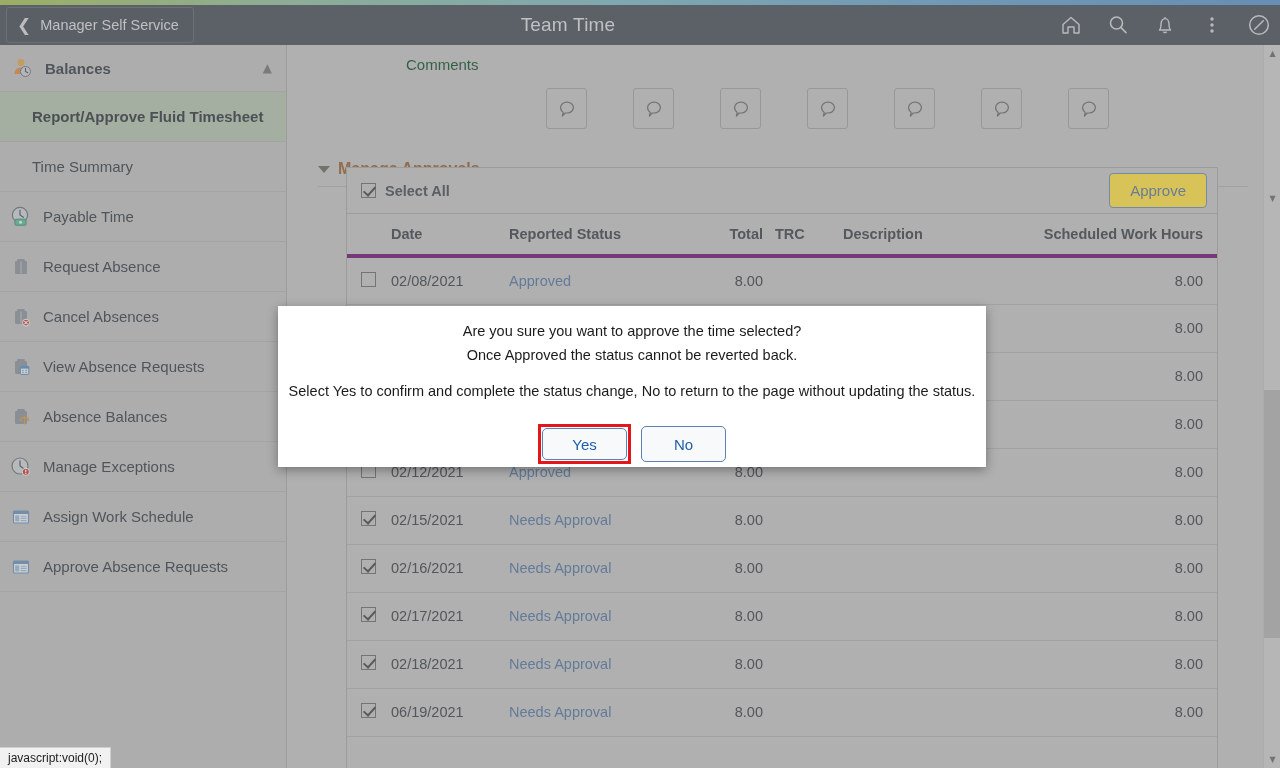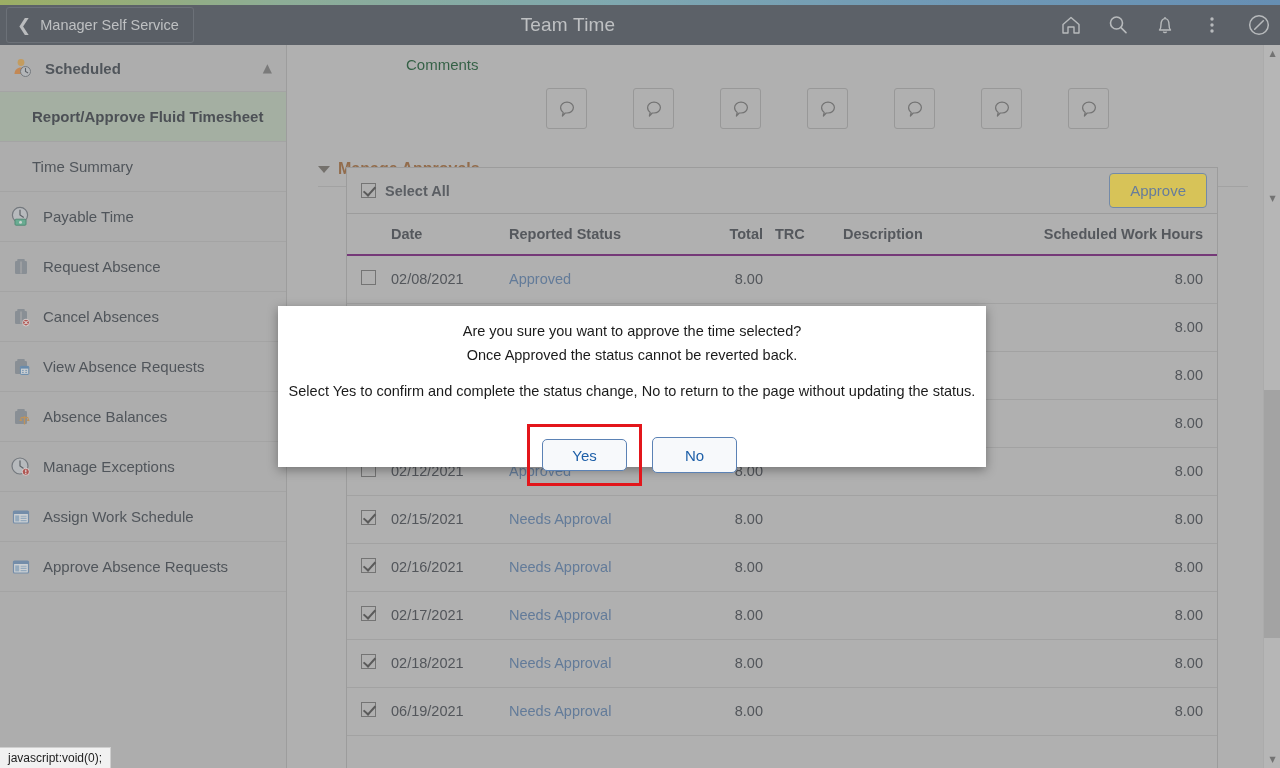--- a/index.html
+++ b/index.html
@@ -151,21 +151,21 @@
     margin-left: auto;
     border: 1px solid #6d8fbb; border-radius: 4px;
     background: #fde047; color: #5c7ba6;
     font-size: 15px; padding: 8px 20px; cursor: pointer;
     font-family: "Liberation Sans", sans-serif;
   }
 
   table.grid { width: 100%; border-collapse: collapse; table-layout: fixed; }
   table.grid th {
     font-size: 14.5px; font-weight: bold; color: #42474e;
-    padding: 12px 0; text-align: left; border-bottom: 2px solid #701a75;
+    padding: 12px 0; text-align: left; border-bottom: 4px solid #701a75;
   }
   table.grid td {
     font-size: 14.5px; color: #3f444b;
     padding: 13px 0; border-bottom: 1px solid #b0b0b0;
     height: 48px;
   }
   .c-chk { width: 44px; padding-left: 14px !important; }
   .c-date { width: 118px; }
   .c-status { width: 180px; }
   .c-total { width: 74px; text-align: right !important; }
@@ -190,21 +190,21 @@
     z-index: 60;
     display: flex; flex-direction: column; align-items: center;
   }
   .modal-line { font-size: 14.5px; color: #1b1b1b; text-align: center; white-space: nowrap; }
   .ml1 { margin-top: 17px; }
   .ml2 { margin-top: 8px; }
   .ml3 { margin-top: 20px; }
   .modal-btns { margin-top: 25px; display: flex; align-items: center; gap: 10px; }
   .yes-wrap {
     border: 3px solid #e3161b;
-    padding: 12px;
+    padding: 1px;
     display: inline-block;
   }
   .mbtn {
     border: 1px solid #5b82b5; border-radius: 5px;
     background: #f7f9fb; color: #1d5fa8;
     font-size: 15px; width: 85px; height: 32px; cursor: pointer;
     font-family: "Liberation Sans", sans-serif;
   }
   .no-btn { width: 85px; height: 36px; }
 
@@ -289,21 +289,21 @@
   <div class="sidebar">
     <div class="ts-header">
       <span class="side-icon">
         <svg width="26" height="26" viewBox="0 0 26 26">
           <circle cx="11" cy="7.5" r="3.4" fill="#e0a851"></circle>
           <path d="M4.5 19 C4.5 14.8 7.5 12.6 11 12.6 C14.5 12.6 17.5 14.8 17.5 19 Z" fill="#e08b43"></path>
           <circle cx="15.5" cy="16.5" r="5" fill="#c9cdd2" stroke="#6f767e" stroke-width="1"></circle>
           <path d="M15.5 13.4 L15.5 16.5 L17.7 17.8" fill="none" stroke="#4e555d" stroke-width="1.1" stroke-linecap="round"></path>
           </svg>
       </span>
-      <span class="ts-title">Scheduled</span>
+      <span class="ts-title">Balances</span>
       <span class="ts-chevron">▲</span>
     </div>
 
     <div class="nav-item sub active">
       <span class="lbl">Report/Approve Fluid Timesheet</span>
     </div>
     <div class="nav-item sub">
       <span class="lbl">Time Summary</span>
     </div>
 

